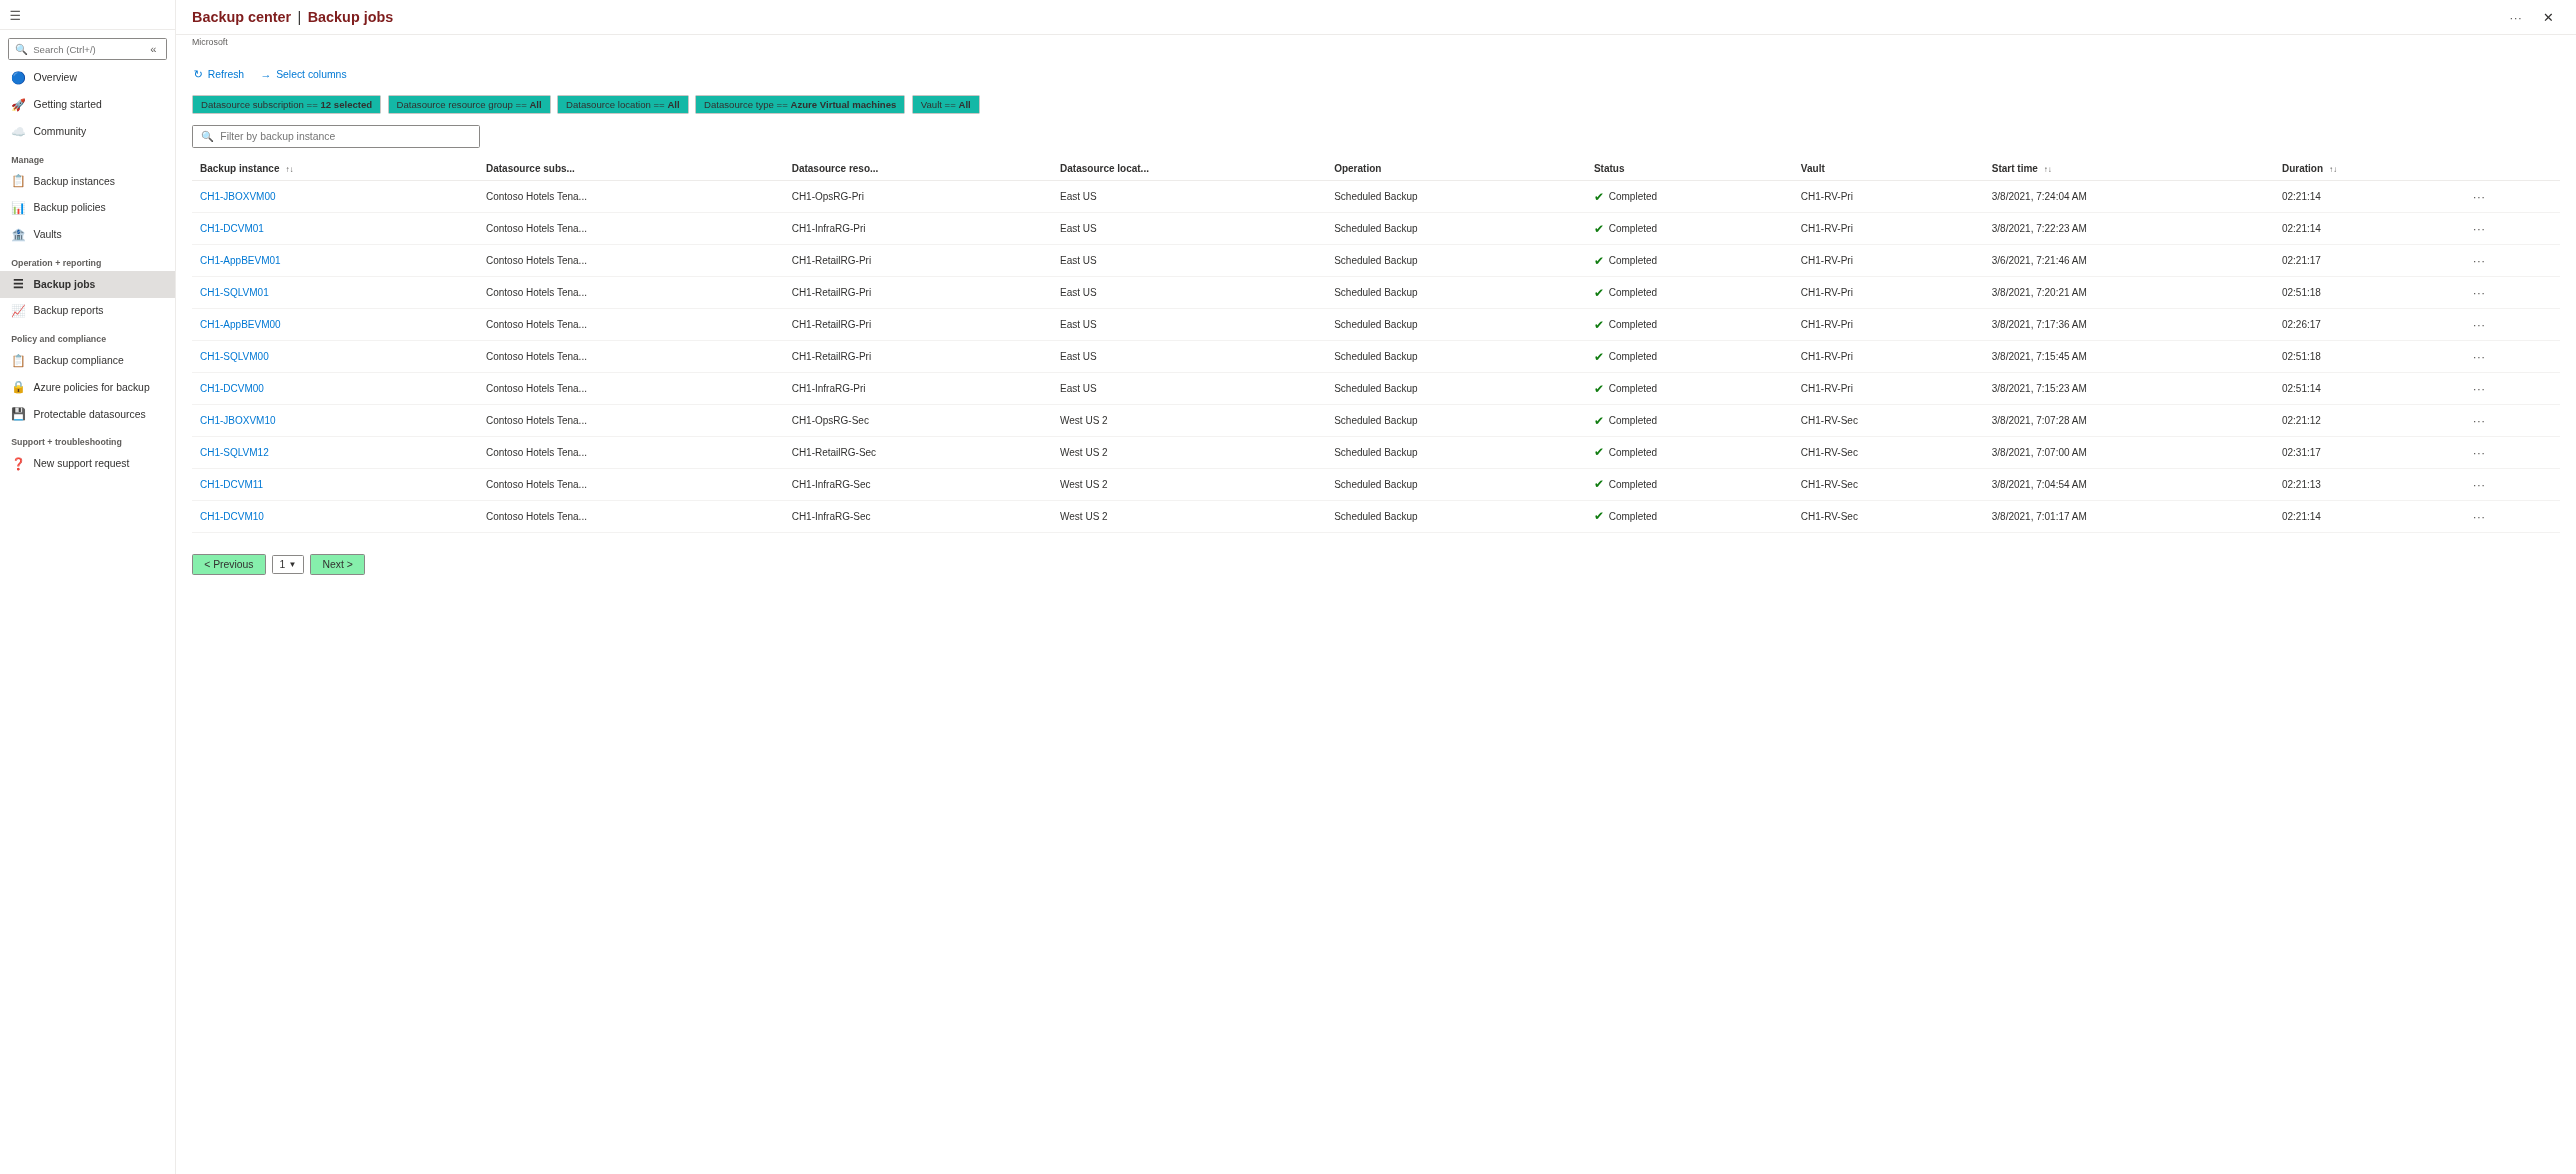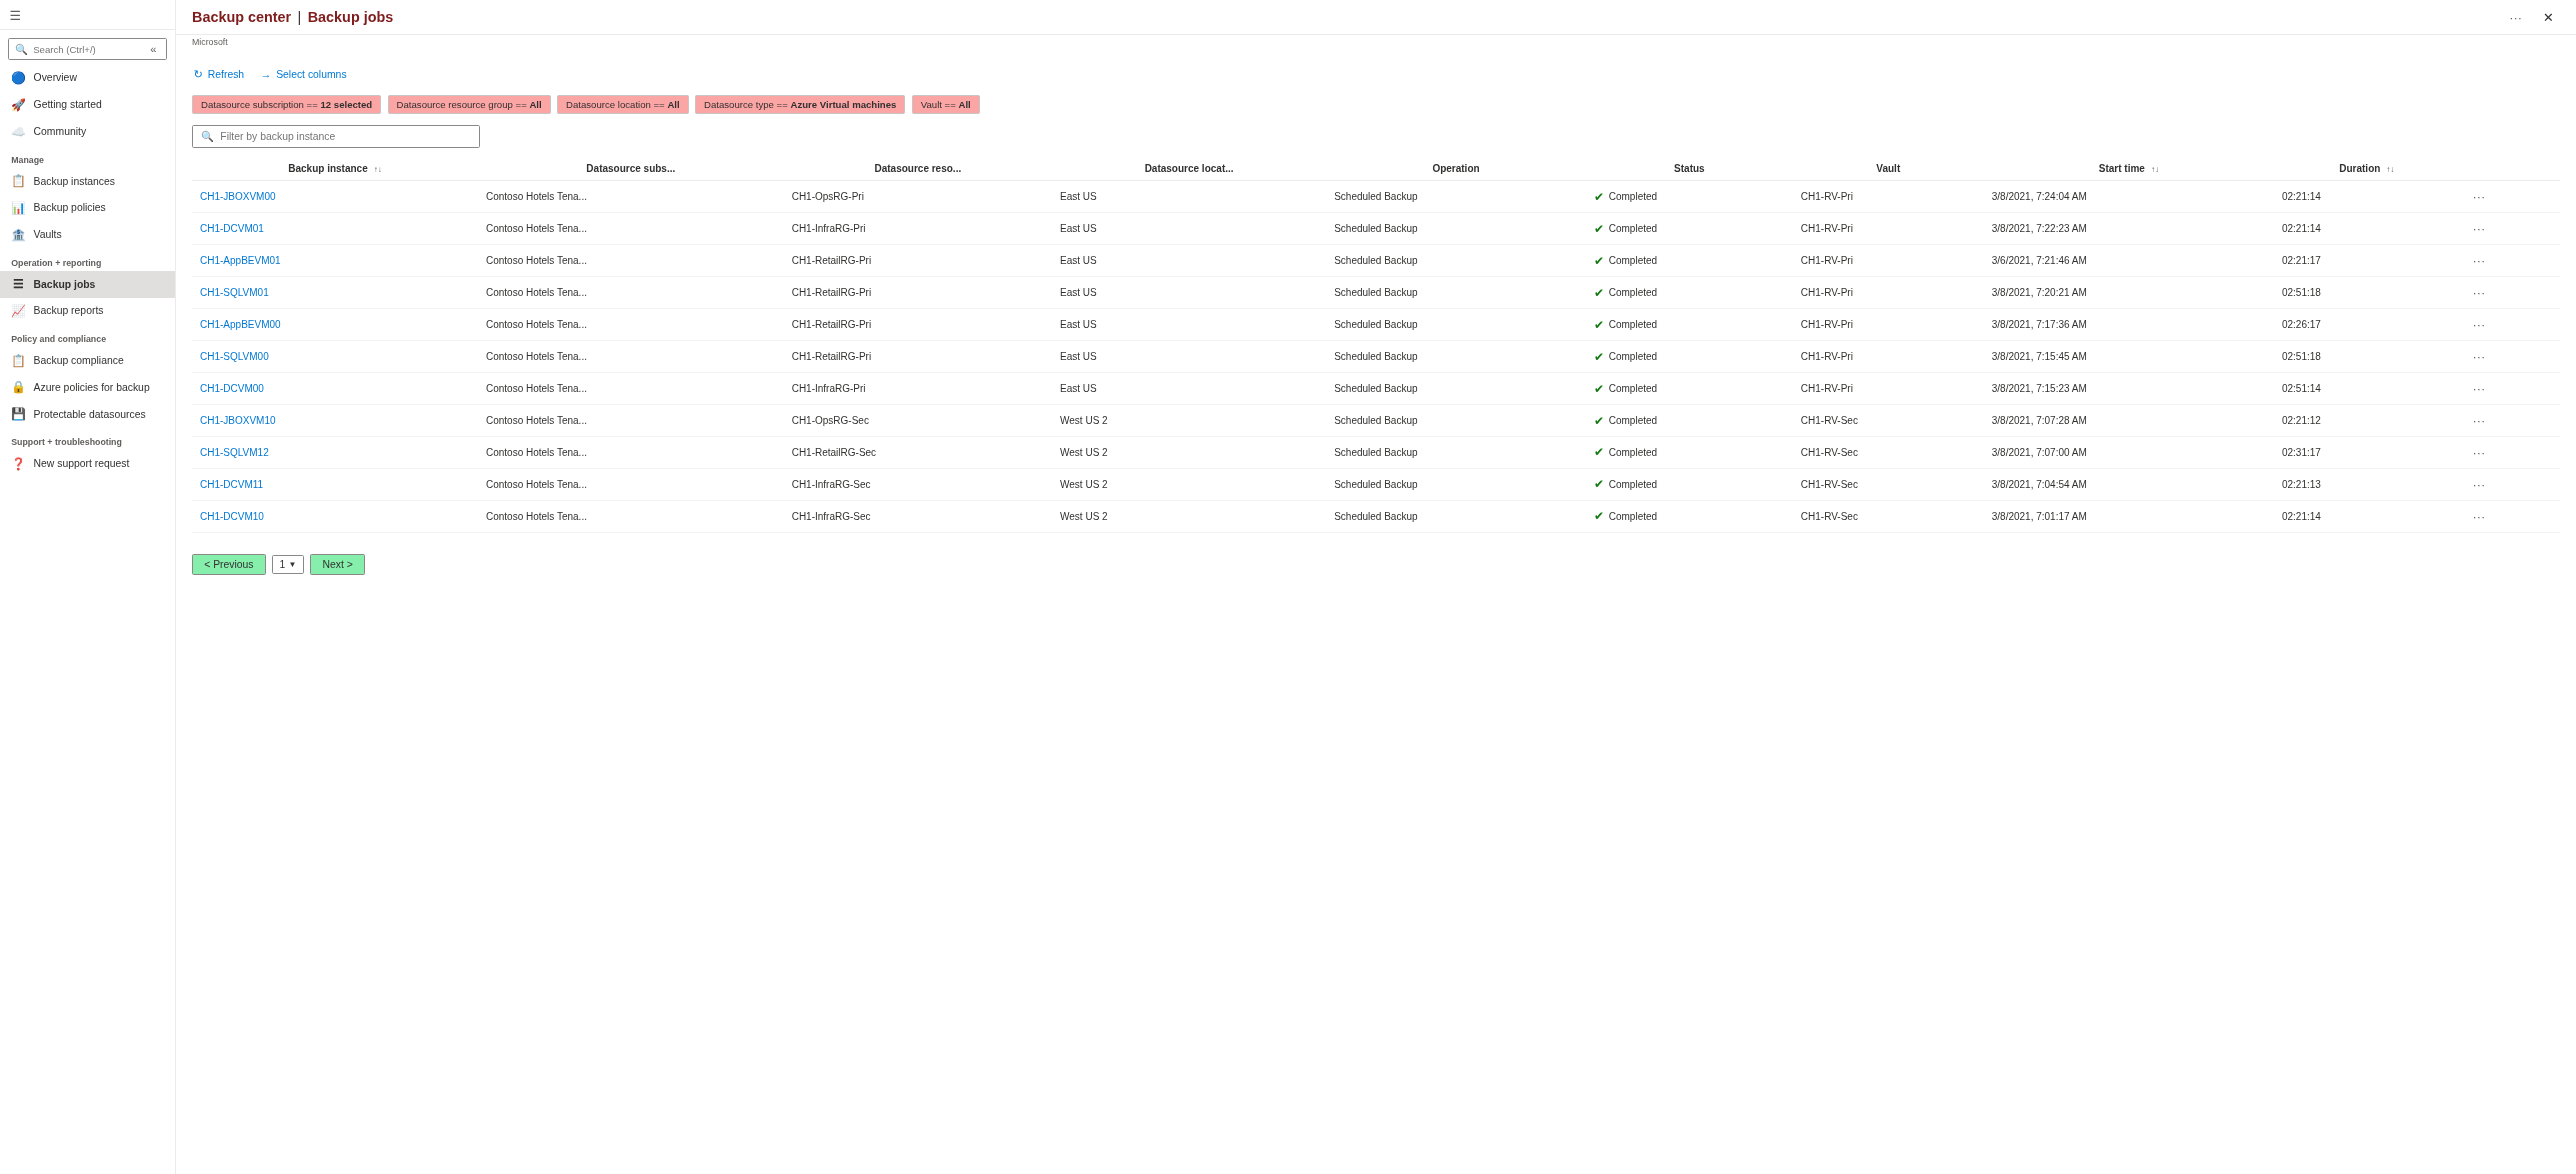--- a/index.html
+++ b/index.html
@@ -123,21 +123,21 @@
     }
 
     
     .filter-pills {
       display: flex;
       flex-wrap: wrap;
       gap: 6.4px;
       margin-bottom: 11.2px;
     }
     .pill {
-      background: #fca5a5;
+      background: #14b8a6;
       border: 0.8px solid #c8c6c4;
       border-radius: 1.6px;
       padding: 3.2px 8px;
       font-size: 9.6px;
       color: #323130;
       cursor: pointer;
     }
     .pill strong { font-weight: 700; }
 
     
@@ -168,21 +168,21 @@
       margin-bottom: 8px;
     }
 
     
     .data-table {
       width: 100%;
       border-collapse: collapse;
       font-size: 10px;
     }
     .data-table th {
-      text-align: center;
+      text-align: left;
       padding: 6.4px 8px;
       border-bottom: 0.8px solid #edebe9;
       font-weight: 600;
       color: #323130;
       white-space: nowrap;
       position: sticky;
       top: 0;
       background: #fff;
       margin-top: 36px;
     }

